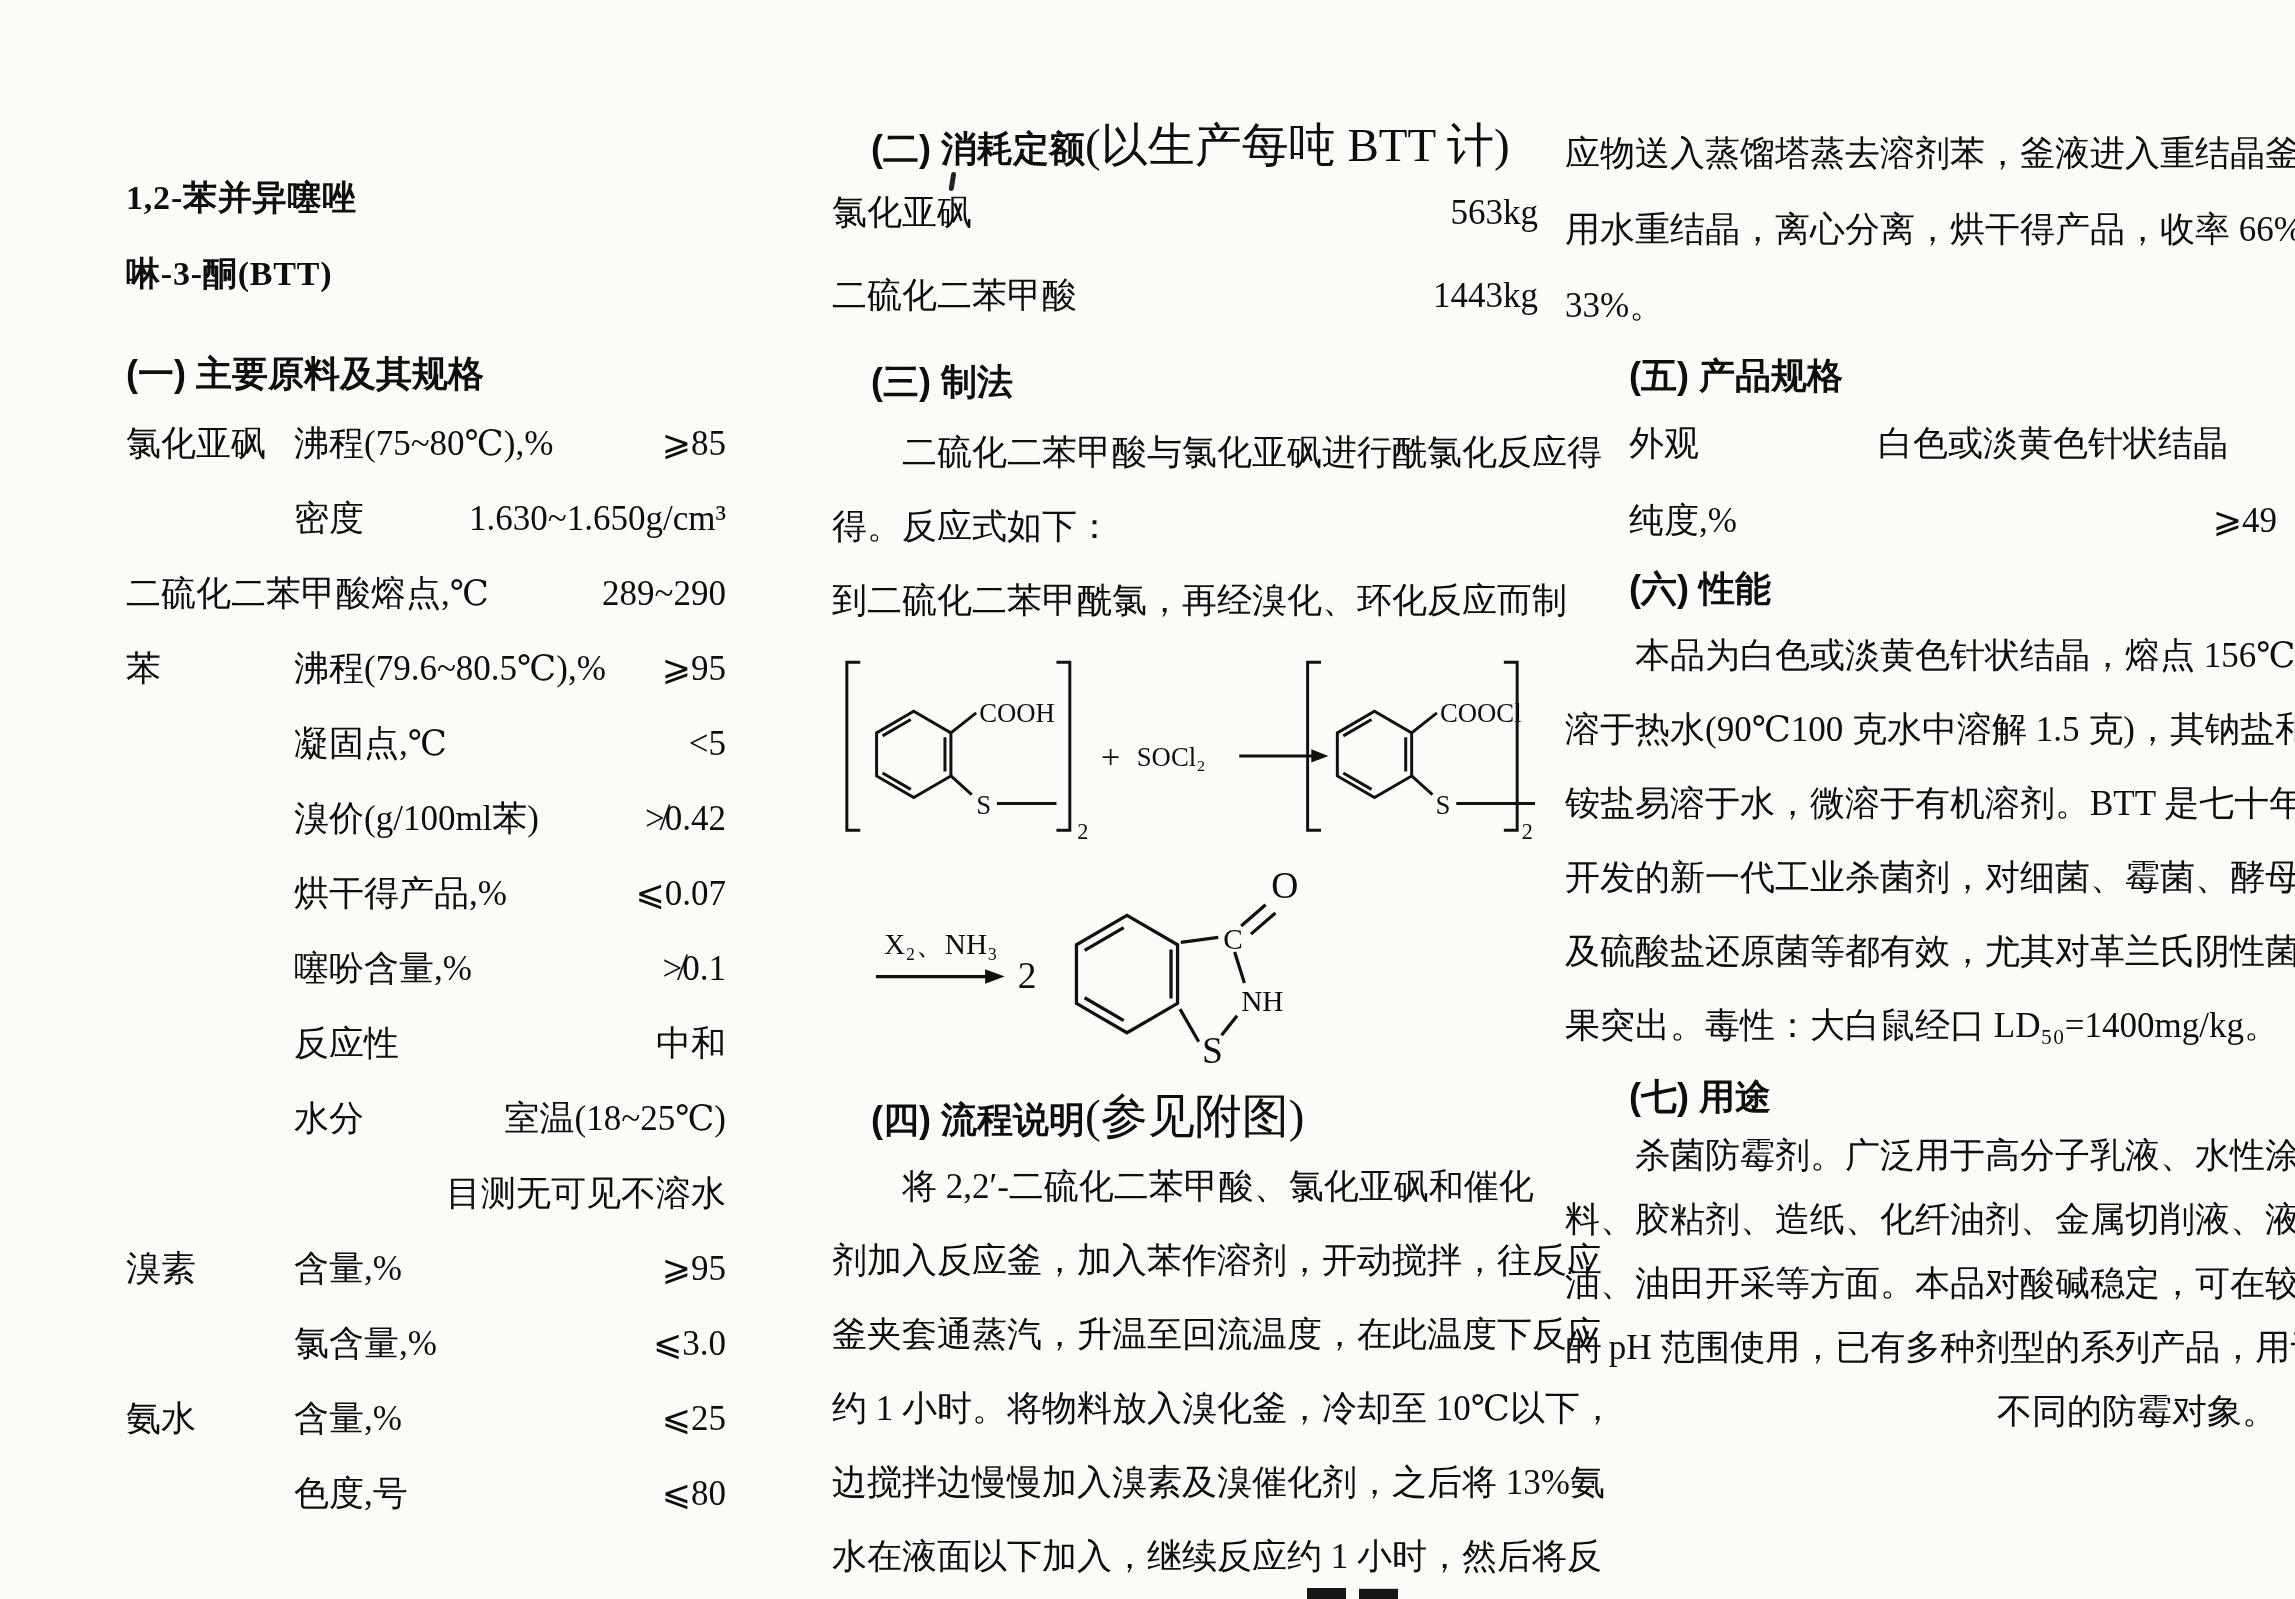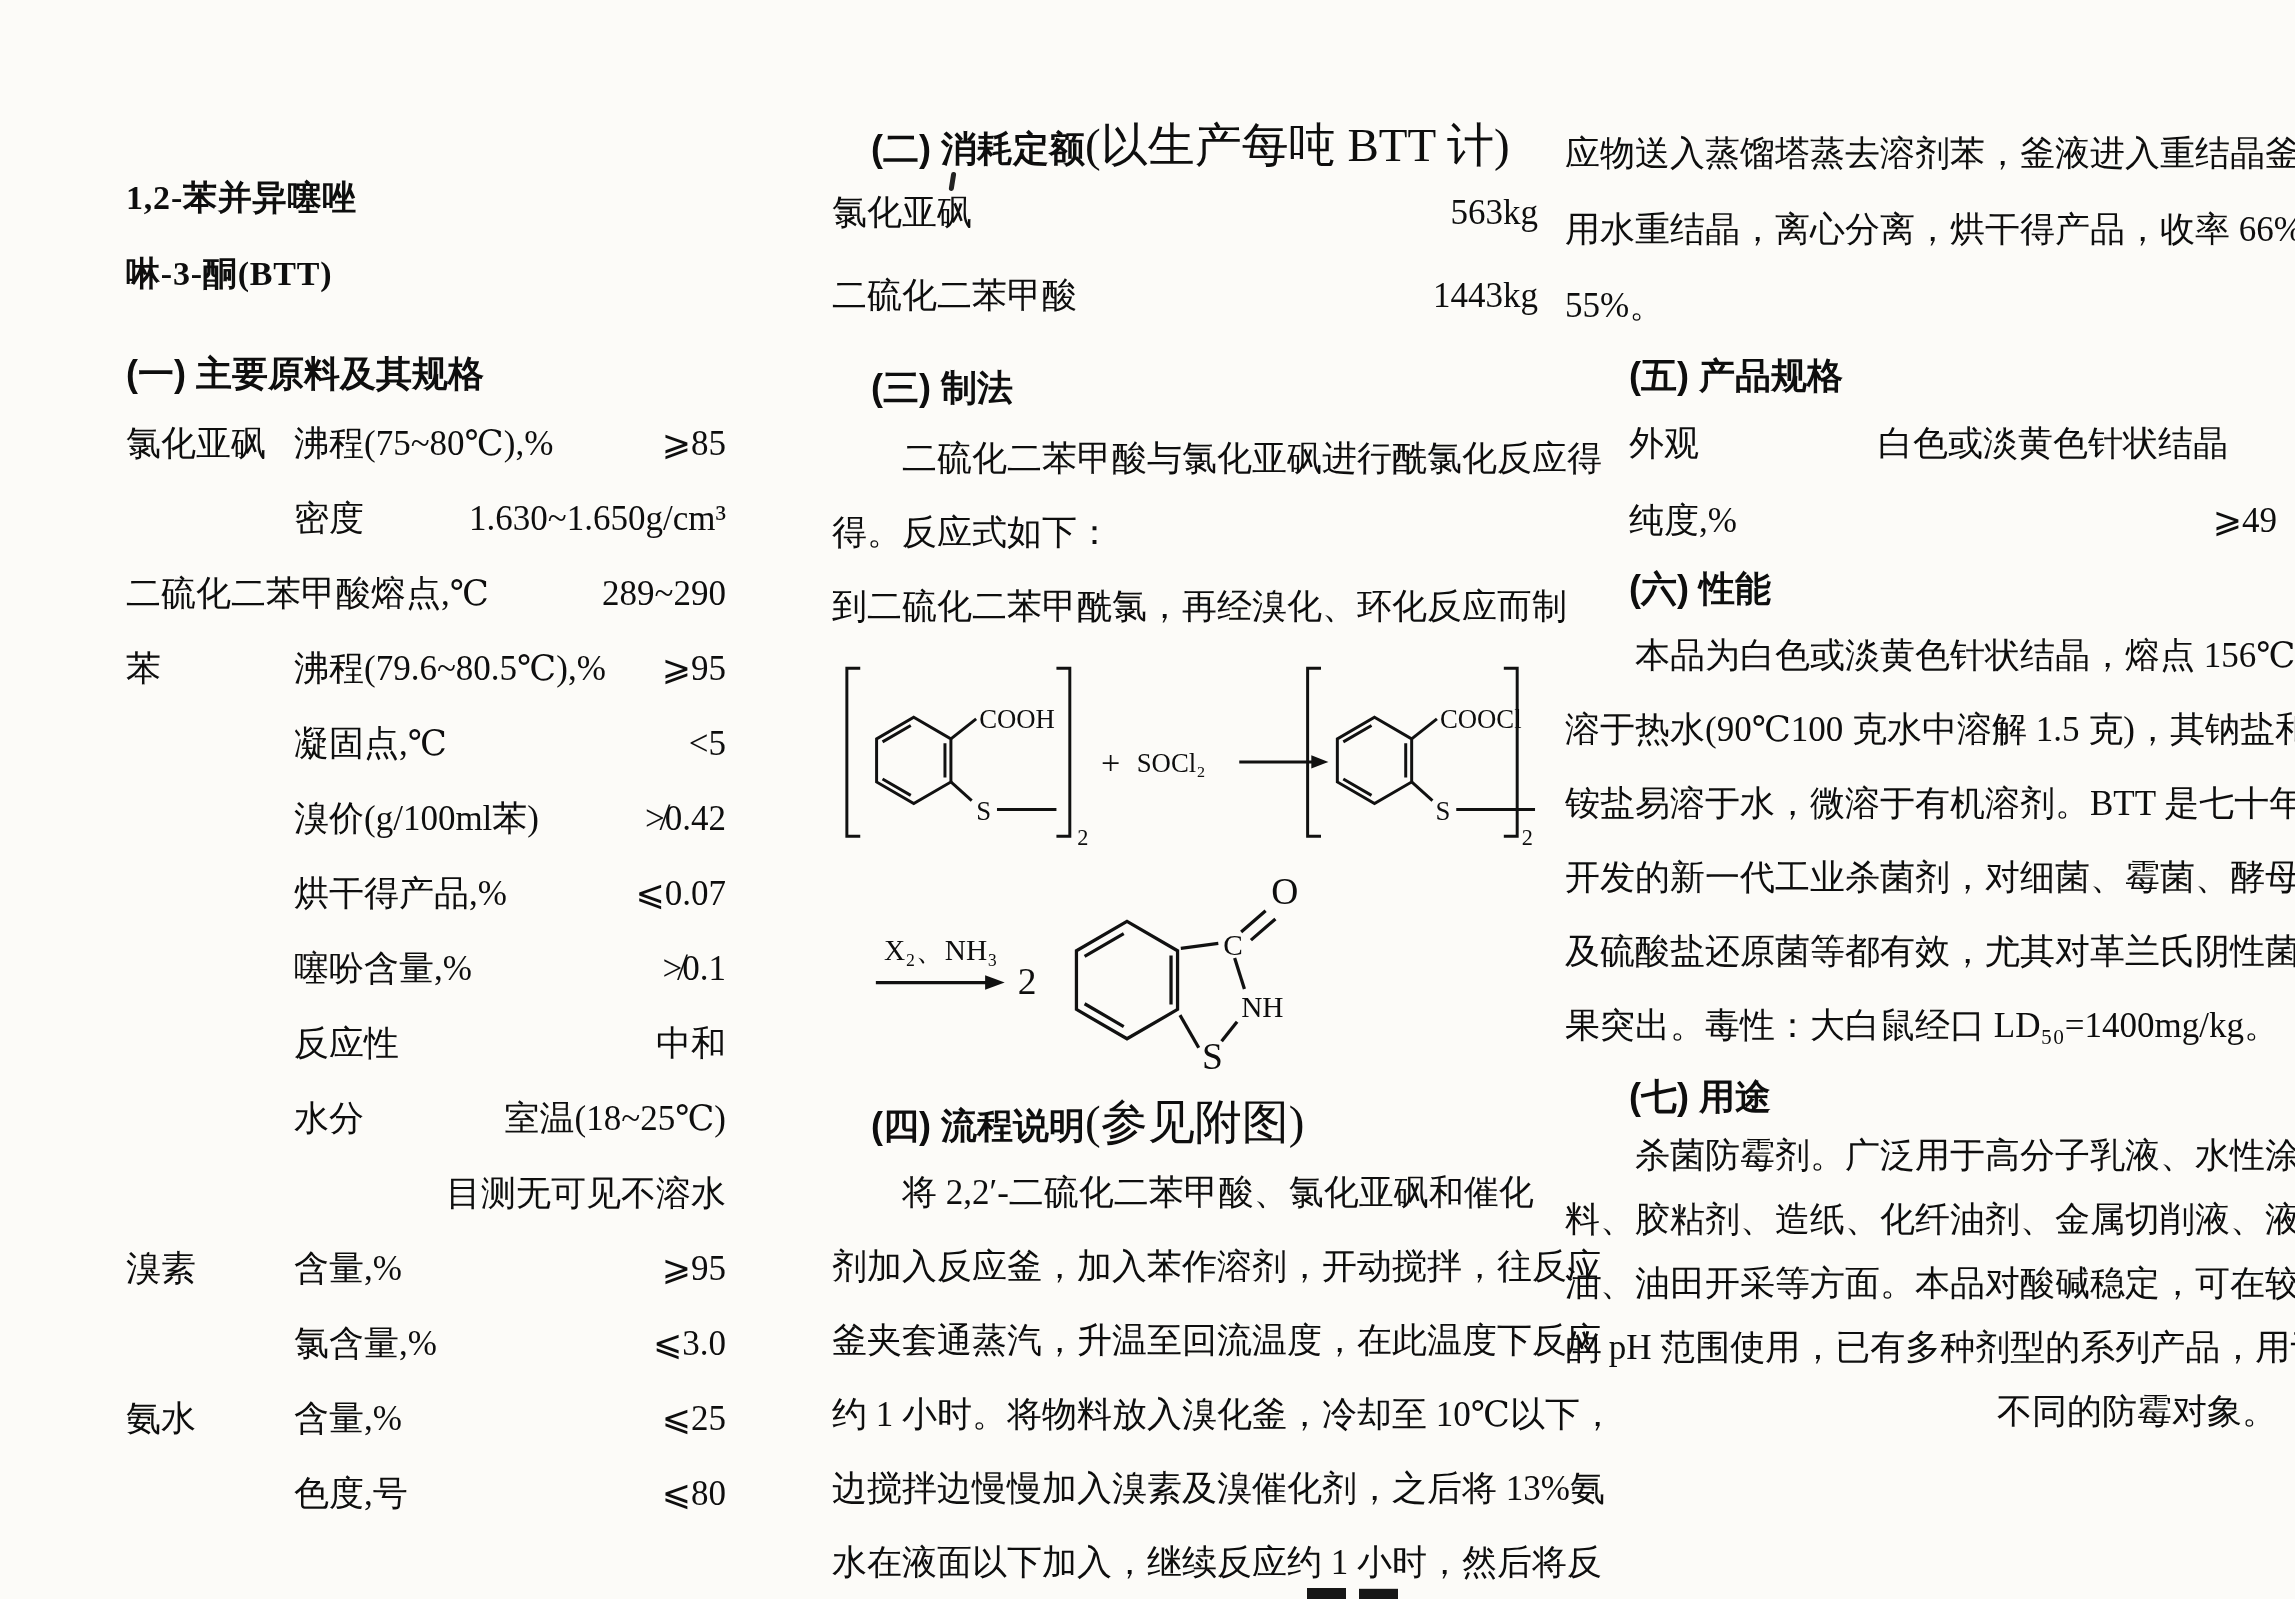--- a/index.html
+++ b/index.html
@@ -158,21 +158,21 @@
 
     <div class="crow">
         <span>氯化亚砜</span>
         <span class="amt">563kg</span>
       </div>
     <div class="crow">
         <span>二硫化二苯甲酸</span>
         <span class="amt">1443kg</span>
       </div>
 
-    <div class="h-sec h-ind" style="margin-top:29px;">(三) 制法</div>
+    <div class="h-sec h-ind" style="margin-top:23px;">(三) 制法</div>
 
     <div class="para m-method">
       <div class="tl ind">二硫化二苯甲酸与氯化亚砜进行酰氯化反应得</div>
       <div class="tl">得。反应式如下：</div>
       <div class="tl">到二硫化二苯甲酰氯，再经溴化、环化反应而制</div>
     </div>
 
     <svg id="rxn1" viewBox="0 0 950 260" style="font-size:42px">
       <path class="bond" d="M38 16 h-18 v226 h18"></path>
       <path class="bond" d="M110 82 L160 111 L160 169 L110 198 L60 169 L60 111 Z"></path>
@@ -227,21 +227,21 @@
       <div class="tl">约 1 小时。将物料放入溴化釜，冷却至 10℃以下，</div>
       <div class="tl">边搅拌边慢慢加入溴素及溴催化剂，之后将 13%氨</div>
       <div class="tl">水在液面以下加入，继续反应约 1 小时，然后将反</div>
     </div>
   </div>
 
   <div class="col col-right">
     <div class="para r-cont">
       <div class="tl">应物送入蒸馏塔蒸去溶剂苯，釜液进入重结晶釜，</div>
       <div class="tl">用水重结晶，离心分离，烘干得产品，收率 66%~</div>
-      <div class="tl">55%。</div>
+      <div class="tl">33%。</div>
     </div>
 
     <div class="h-sec h-ind-r h5m">(五) 产品规格</div>
 
     <div class="prows">
       <div class="prow">
           <span>外观</span>
           <span class="val">白色或淡黄色针状结晶</span>
         </div>
       <div class="prow">

